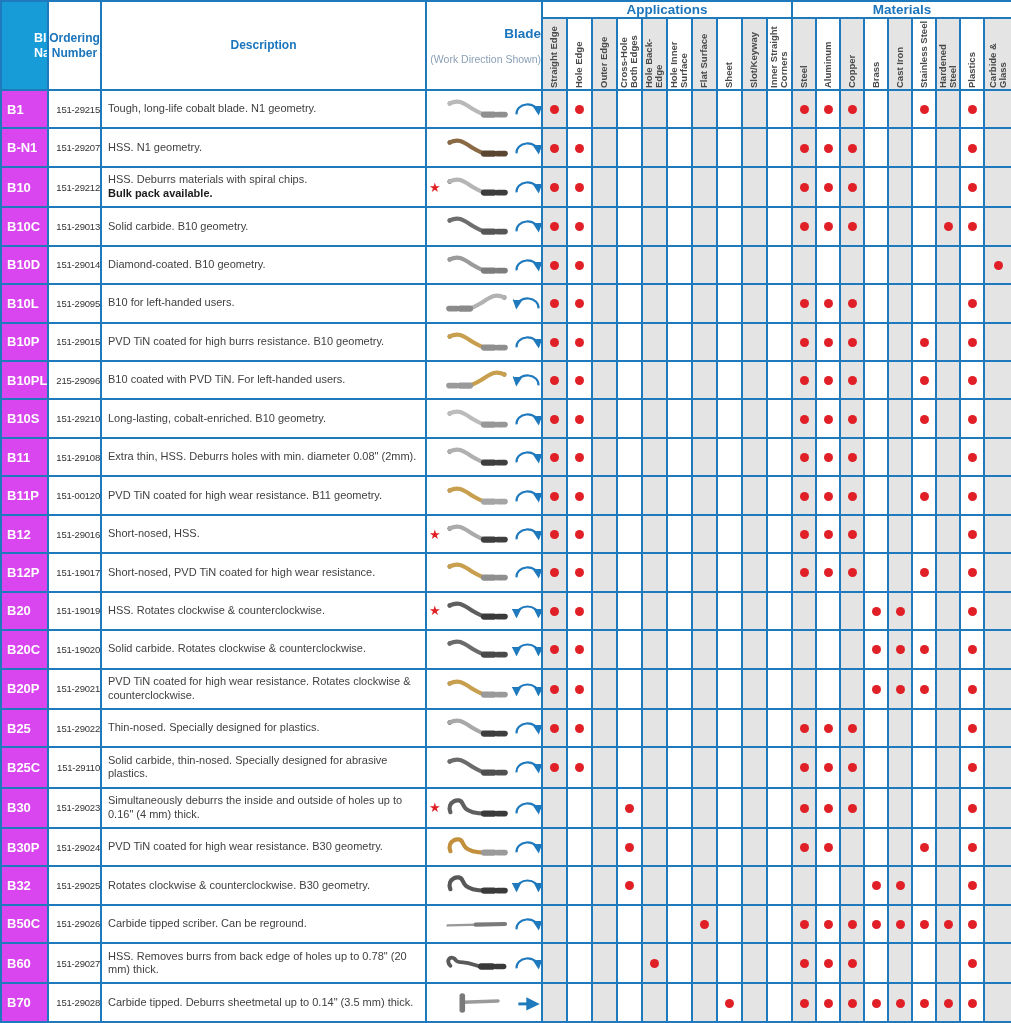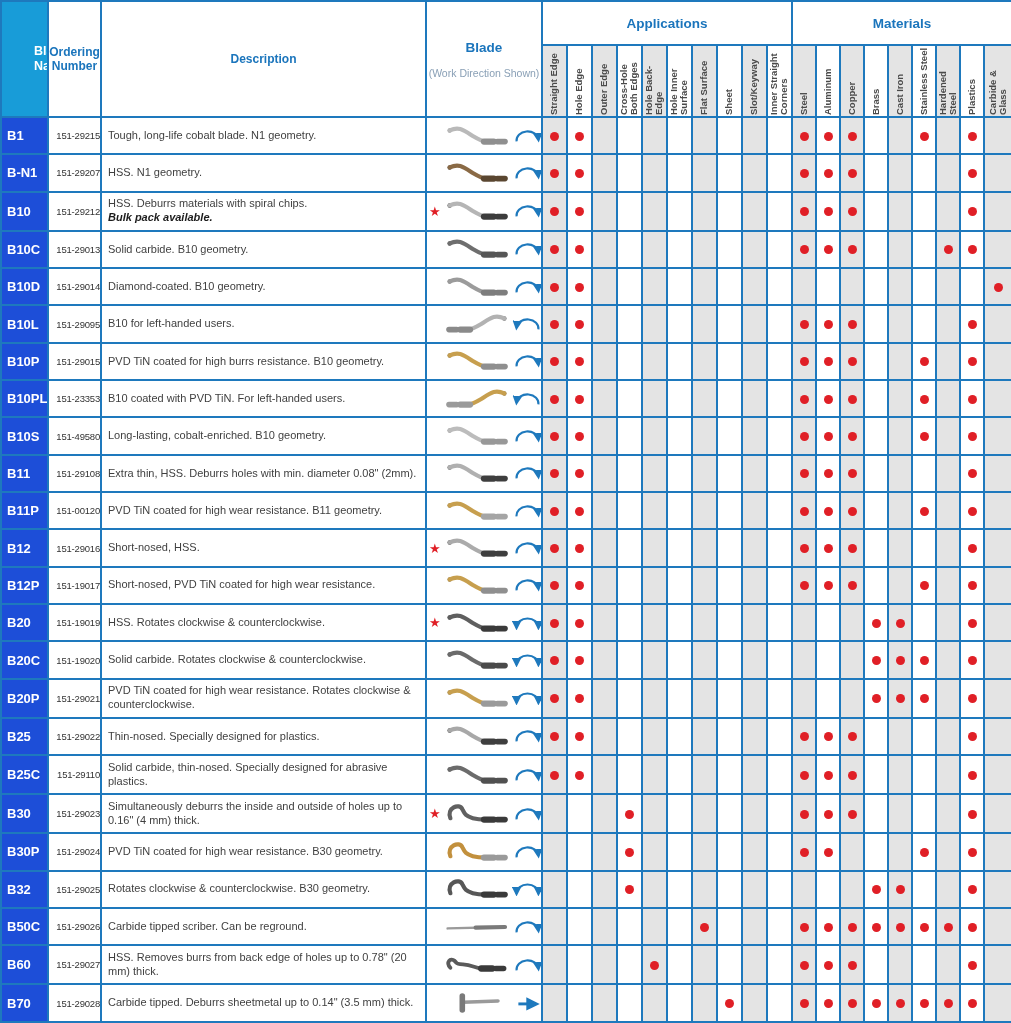--- a/index.html
+++ b/index.html
@@ -6,34 +6,34 @@
   html,body { margin:0; padding:0; background:#fff; }
   body { font-family:"Liberation Sans", sans-serif; }
   .page { width:1011px; height:1023px; background:#fff; overflow:hidden; }
   table { border-collapse:collapse; table-layout:fixed; width:1011px; height:1023px; }
   th, td { border:2px solid #1e79bd; padding:0; overflow:hidden; }
 
   
   thead th { background:#fff; }
   .corner-th { background:#189cd8; color:#fff; font-size:12.5px; font-weight:bold; line-height:1.2; text-align:center;padding-left:32px; }
   .order-th, .desc-th { color:#1b75bc; font-weight:bold; font-size:12px; text-align:center; line-height:1.2; }
-  .blade-th { text-align:center; vertical-align:middle; }
+  .blade-th { text-align:right; vertical-align:middle; }
   .blade-th .t1 { display:block; color:#1b75bc; font-weight:bold; font-size:13.5px; }
   .blade-th .t2 { display:block; color:#8aa0b6; font-weight:normal; font-size:10.5px; margin-top:12px; }
-  .group-th { color:#1b75bc; font-weight:bold; font-size:13.5px; text-align:center; height:44px; }
+  .group-th { color:#1b75bc; font-weight:bold; font-size:13.5px; text-align:center; height:17px; }
   .vcell { height:72px; vertical-align:bottom; text-align:center; }
   .vcell .vlabel { display:block; margin:0 auto; height:69px; writing-mode:vertical-rl; transform:rotate(180deg); font-size:9.5px; line-height:1.08; color:#4a4a4a; text-align:left; padding-top:1px; }
   .shade { background:#e4e4e4; }
 
   
   tbody td { vertical-align:middle; }
-  .name-cell { background:#1d4ed8; color:#fff; font-weight:bold; font-size:13px; padding-left:5px; text-align:left; }
+  .name-cell { background:#d946ef; color:#fff; font-weight:bold; font-size:13px; padding-left:5px; text-align:left; }
   .order-cell { font-size:9.5px; color:#333; text-align:right; letter-spacing:-0.2px; }
   .desc-cell { font-size:11px; color:#3f3f3f; padding:2px 6px; line-height:1.25; text-align:left; }
-  .desc-bold { font-weight:bold; color:#1c1c1c; display:block;font-style:italic; }
+  .desc-bold { font-weight:bold; color:#1c1c1c; display:block; }
   .blade-cell { }
   .bladebox { display:flex; align-items:center; height:100%; padding:0 2px; }
   .star { width:13px; flex:0 0 13px; color:#e01f26; font-size:13px; line-height:1; text-align:left; }
   .bladebox svg.blade { flex:0 0 auto; }
   .bladebox svg.arrow { margin-left:auto; flex:0 0 auto; }
   .dot-cell { text-align:center; }
   .dot { display:inline-block; width:9px; height:9px; border-radius:50%; background:#e01f26; }
 </style>
 </head>
 <body>
@@ -434,21 +434,21 @@
           <td class="dot-cell shade"><span class="dot"></span></td>
           <td class="dot-cell"></td>
           <td class="dot-cell shade"></td>
           <td class="dot-cell"><span class="dot"></span></td>
           <td class="dot-cell shade"></td>
           <td class="dot-cell"><span class="dot"></span></td>
           <td class="dot-cell shade"></td>
         </tr>
         <tr>
           <td class="name-cell">B10PL</td>
-          <td class="order-cell">151-23353</td>
+          <td class="order-cell">215-29096</td>
           <td class="desc-cell"><span>B10 coated with PVD TiN. For left-handed users.</span></td>
           <td class="blade-cell">
             <div class="bladebox">
               <span class="star"></span>
               <svg class="blade" viewBox="0 0 100 34" width="70" height="30" style="transform:scaleX(-1)">
                 <circle cx="11" cy="9" r="3.2" fill="#8a6f35"></circle>
                 <path d="M11,9 C24,3 30,8 44,17 C54,23 58,25 64,25" fill="none" stroke="#c79f4e" stroke-width="6" stroke-linecap="round"></path>
                 <path d="M60,25 L74,25" stroke="#9a9a9a" stroke-width="9" stroke-linecap="round"></path>
                 <path d="M79,25 L90,25" stroke="#9a9a9a" stroke-width="8" stroke-linecap="round"></path>
               </svg>
@@ -477,21 +477,21 @@
           <td class="dot-cell shade"><span class="dot"></span></td>
           <td class="dot-cell"></td>
           <td class="dot-cell shade"></td>
           <td class="dot-cell"><span class="dot"></span></td>
           <td class="dot-cell shade"></td>
           <td class="dot-cell"><span class="dot"></span></td>
           <td class="dot-cell shade"></td>
         </tr>
         <tr>
           <td class="name-cell">B10S</td>
-          <td class="order-cell">151-49580</td>
+          <td class="order-cell">151-29210</td>
           <td class="desc-cell"><span>Long-lasting, cobalt-enriched. B10 geometry.</span></td>
           <td class="blade-cell">
             <div class="bladebox">
               <span class="star"></span>
               <svg class="blade" viewBox="0 0 100 34" width="70" height="30">
                 <circle cx="11" cy="9" r="3.2" fill="#888888"></circle>
                 <path d="M11,9 C24,3 30,8 44,17 C54,23 58,25 64,25" fill="none" stroke="#bcbcbc" stroke-width="6" stroke-linecap="round"></path>
                 <path d="M60,25 L74,25" stroke="#989898" stroke-width="9" stroke-linecap="round"></path>
                 <path d="M79,25 L90,25" stroke="#989898" stroke-width="8" stroke-linecap="round"></path>
               </svg>

